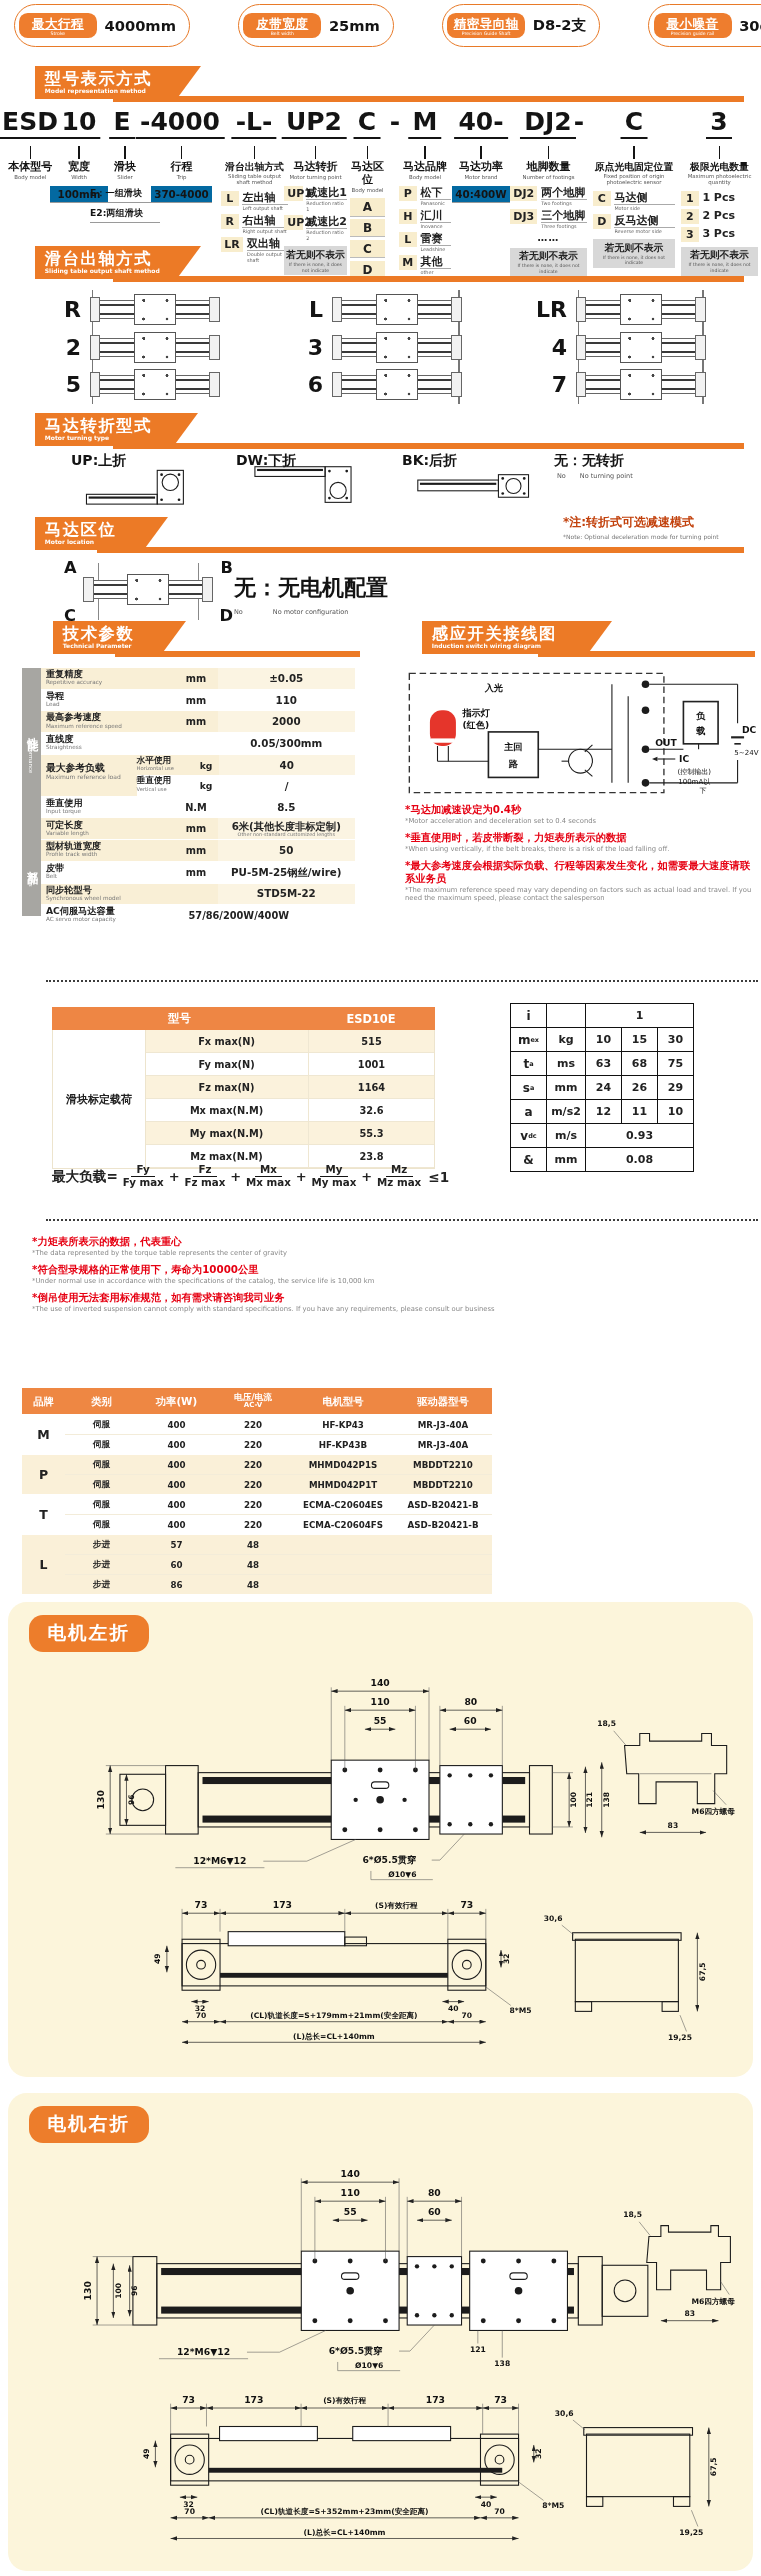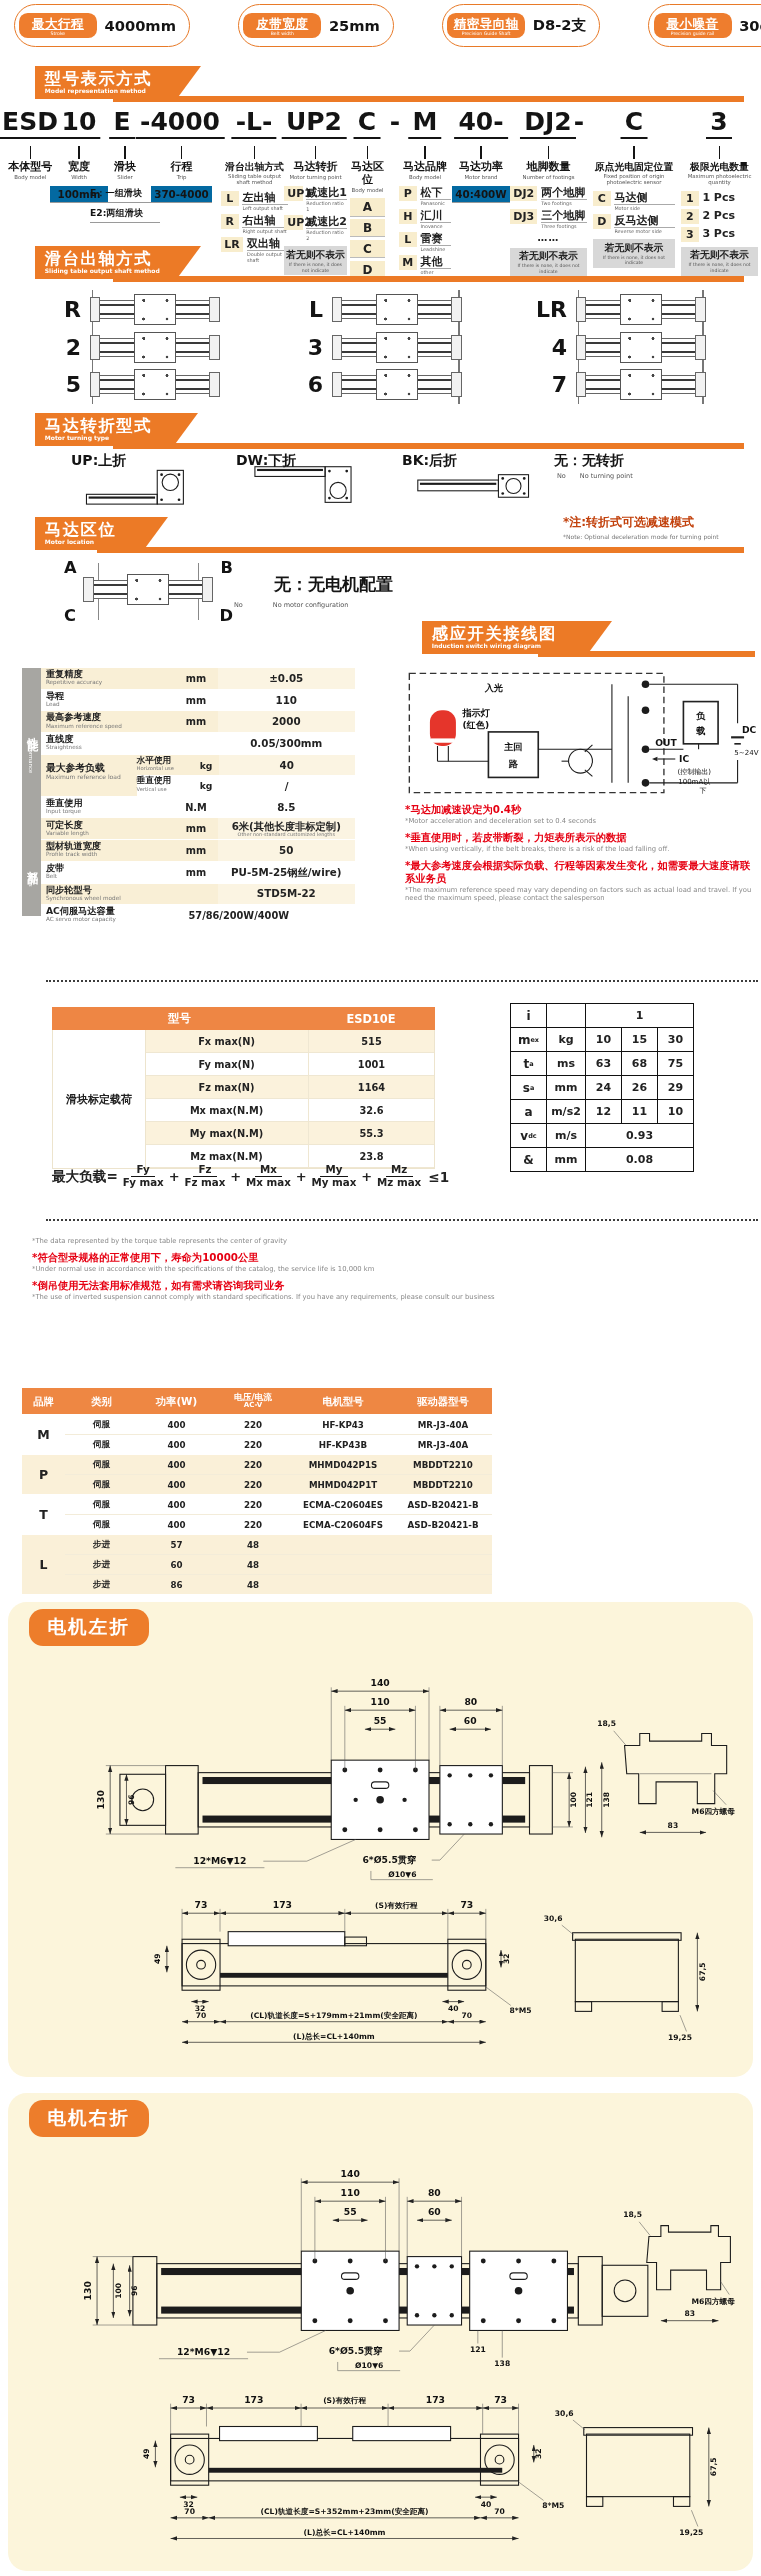--- a/index.html
+++ b/index.html
@@ -69,21 +69,21 @@
 
   
   .turn-label{position:absolute;font-size:14px;font-weight:bold;color:#141414;white-space:nowrap;}
   .turn-sub{position:absolute;font-size:6.5px;color:#555;display:flex;gap:14px;}
   .rednote-cn{font-size:12px;font-weight:bold;color:#c2410c;white-space:nowrap;}
   .rednote-en{font-size:6px;color:#777;margin-top:2.2px;}
 
   
   .corner{position:absolute;font-size:16.3px;font-weight:bold;color:#141414;}
   .vguide{position:absolute;width:1.1px;height:57px;background:#888;top:0;}
-  .locnone{font-size:17px;font-weight:bold;color:#141414;white-space:nowrap;margin-left:40px;}
+  .locnone{font-size:22px;font-weight:bold;color:#141414;white-space:nowrap;}
   .locnone-sub{display:flex;gap:30px;font-size:6.5px;color:#555;margin-top:5.4px;}
 
   
   .tech{position:absolute;left:22px;top:668px;width:333px;}
   .tband{position:absolute;left:0;width:18.5px;background:#A7A6A2;color:#fff;display:flex;
          flex-direction:column;align-items:center;justify-content:center;gap:4.3px;}
   .band-cn{writing-mode:vertical-rl;font-size:11px;font-weight:bold;letter-spacing:3.3px;}
   .band-en{writing-mode:vertical-rl;font-size:5.4px;}
   .trows{margin-left:18.5px;}
   .trow{display:flex;height:20.7px;align-items:stretch;border-bottom:0.5px solid #fff;}
@@ -158,21 +158,21 @@
   .mgroup{display:flex;border-top:1.6px solid #fff;}
   .mgroup.alt{background:#FAF0D8;}
   .mbrand{width:43px;display:flex;align-items:center;justify-content:center;font-size:12.5px;font-weight:bold;}
   .mgrows{flex:1;}
   .mrow{display:flex;height:19px;border-top:0.5px solid #f3ecd9;}
   .mrow:first-child{border-top:none;}
   .mrow>div{display:flex;align-items:center;justify-content:center;font-size:8.7px;font-weight:600;}
 
   
   .panel{position:absolute;left:8.2px;width:745px;background:#FCF5DB;border-radius:18.5px;}
-  .pill{position:absolute;left:20.7px;top:7px;background:#ED7D2B;color:#fff;font-size:18.5px;font-weight:bold;
+  .pill{position:absolute;left:20.7px;top:13px;background:#ED7D2B;color:#fff;font-size:18.5px;font-weight:bold;
         padding:5.4px 18.5px 6.5px;border-radius:14px;letter-spacing:2.2px;}
 
   
   svg .ln{stroke:#1c1c1c;stroke-width:2;fill:none;}
   svg .fb{fill:#1c1c1c;stroke:none;}
   svg .fw{fill:#fff;stroke:#1c1c1c;stroke-width:2;}
   svg .hb{fill:#1c1c1c;stroke:none;}
   svg .d{stroke:#222;stroke-width:1.3;fill:none;}
   svg .x{stroke:#555;stroke-width:1;fill:none;}
   svg text{fill:#111;font-family:"DejaVu Sans","Liberation Sans",sans-serif;font-weight:bold;
@@ -652,20 +652,27 @@
     </div>
   </div>
   <div class="abs" style="left:234px;top:573px;">
     <div class="locnone">无：无电机配置</div>
     <div class="locnone-sub">
         <span>No</span>
         <span>No motor configuration</span>
       </div>
   </div>
 
+  <div class="ribbon" style="left:33px;top:621px;width:381px;height:36px;">
+    <div class="rbar" style="left:82px;width:245px;"></div>
+    <div class="rhead" style="width:133px;">
+      <div class="rcn">技术参数</div>
+      <div class="ren">Technical Parameter</div>
+    </div>
+  </div>
 
   <div class="tech">
     <div class="tband" style="top:0;height:165px;">
       <span class="band-cn">性能</span>
       <span class="band-en">Performance</span>
     </div>
     <div class="tband" style="top:165px;height:83px;">
       <span class="band-cn">部品</span>
       <span class="band-en">Parts</span>
     </div>
@@ -970,20 +977,21 @@
           <sub></sub>
         </div>
       <div class="au">mm</div>
       <div class="aspan">0.08</div>
     </div>
   </div>
 
   <div class="dotline" style="top:1219px;"></div>
 
   <div class="abs" style="left:32px;top:1235px;width:652px;">
+    <div class="note-cn">*力矩表所表示的数据，代表重心</div>
     <div class="note-en">*The data represented by the torque table represents the center of gravity</div>
     <div class="note-cn">*符合型录规格的正常使用下，寿命为10000公里</div>
     <div class="note-en">*Under normal use in accordance with the specifications of the catalog, the service life is 10,000 km</div>
     <div class="note-cn">*倒吊使用无法套用标准规范，如有需求请咨询我司业务</div>
     <div class="note-en">*The use of inverted suspension cannot comply with standard specifications. If you have any requirements, please consult our business</div>
   </div>
 
 
   <div class="mtable">
     <div class="mthead">

